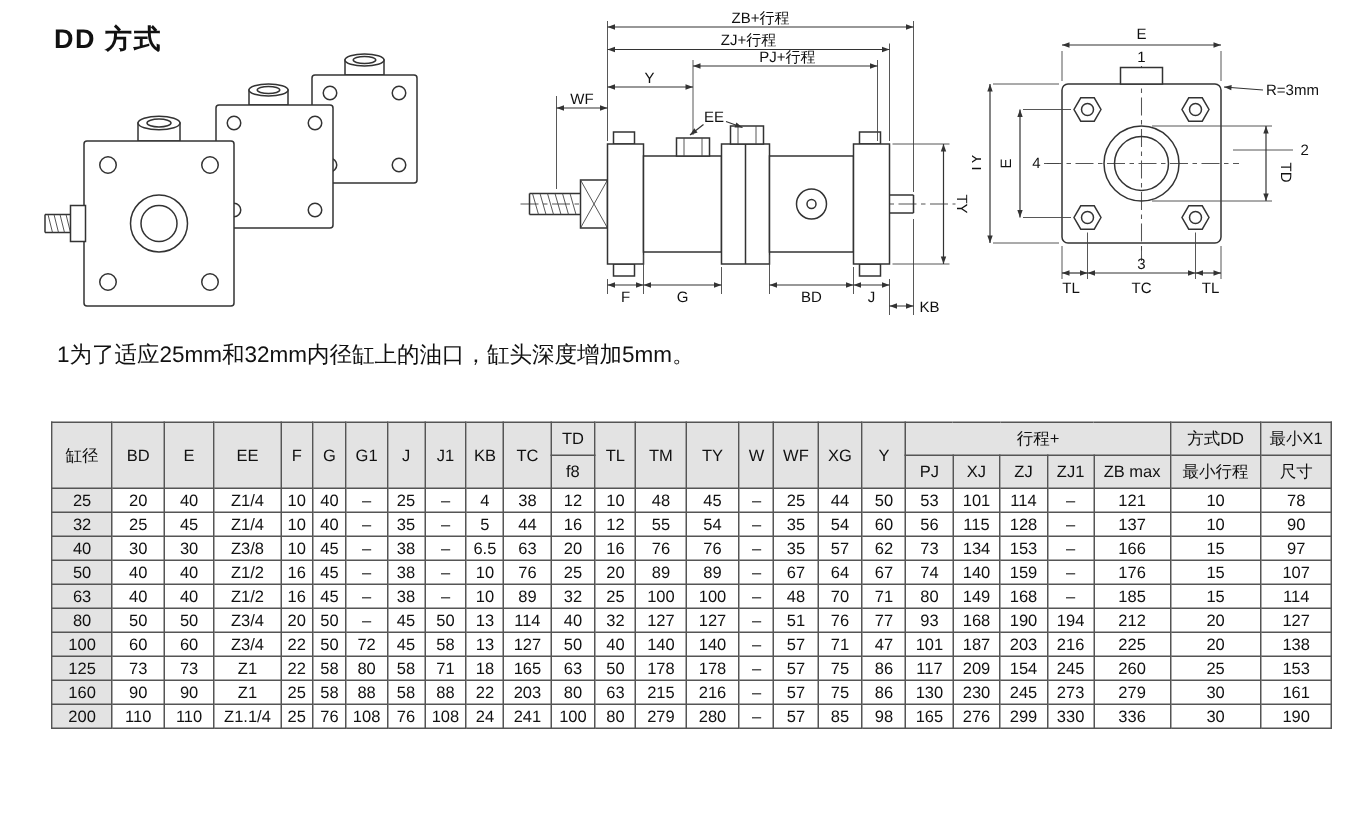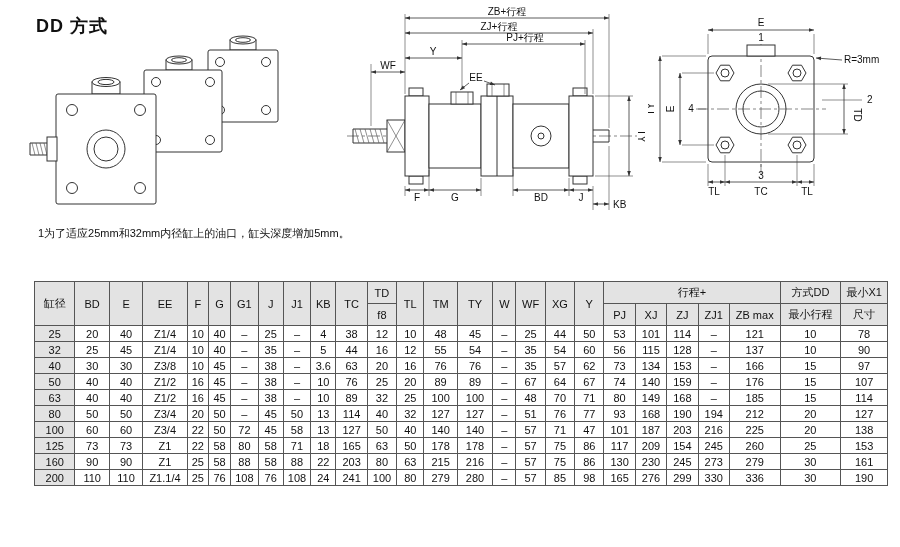--- a/index.html
+++ b/index.html
@@ -12,21 +12,21 @@
     overflow:hidden;
   }
   .page { position:absolute; inset:0; background:#fff; }
   .title {
     position:absolute; left:36px; top:14px;
     font-size:18px; font-weight:bold; letter-spacing:1px;text-align:center;
   }
   .drawing { position:absolute; }
   .notes {
     position:absolute; left:38px; top:224px;
-    font-size:11px; line-height:1.7; color:#111;
+    font-size:15px; line-height:1.7; color:#111;
   }
   .spec-table {
     position:absolute; left:34px; top:281px; width:854px;
     border-collapse:collapse; table-layout:fixed;
     font-size:11px; text-align:center; color:#111;
     border:1.5px solid #555;
   }
   .spec-table th, .spec-table td {
     border:1px solid #555; padding:0;
     overflow:hidden; white-space:nowrap; font-weight:normal;
@@ -422,21 +422,21 @@
         <tr>
           <td class="rowhead">40</td>
           <td>30</td>
           <td>30</td>
           <td>Z3/8</td>
           <td>10</td>
           <td>45</td>
           <td>–</td>
           <td>38</td>
           <td>–</td>
-          <td>3.6</td>
+          <td>6.5</td>
           <td>63</td>
           <td>20</td>
           <td>16</td>
           <td>76</td>
           <td>76</td>
           <td>–</td>
           <td>35</td>
           <td>57</td>
           <td>62</td>
           <td>73</td>

